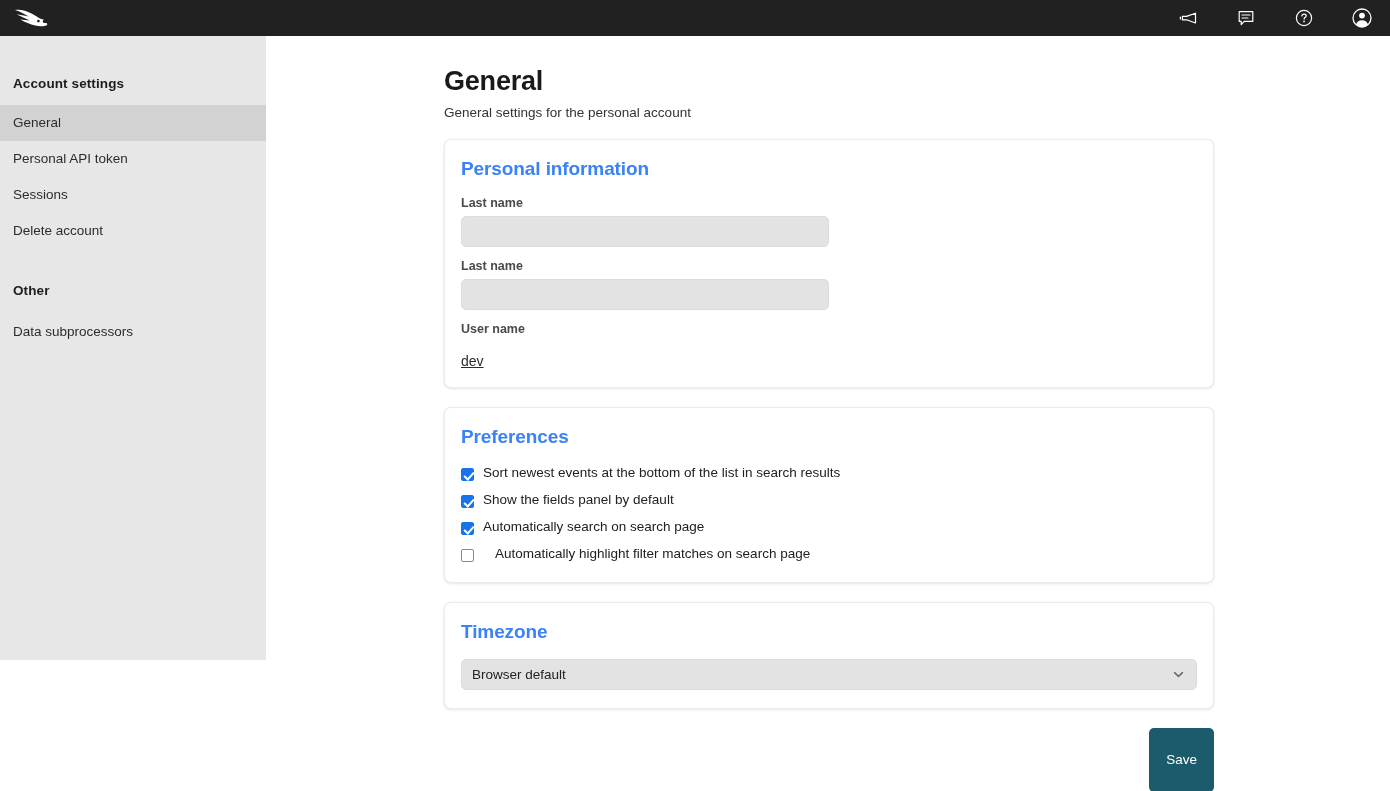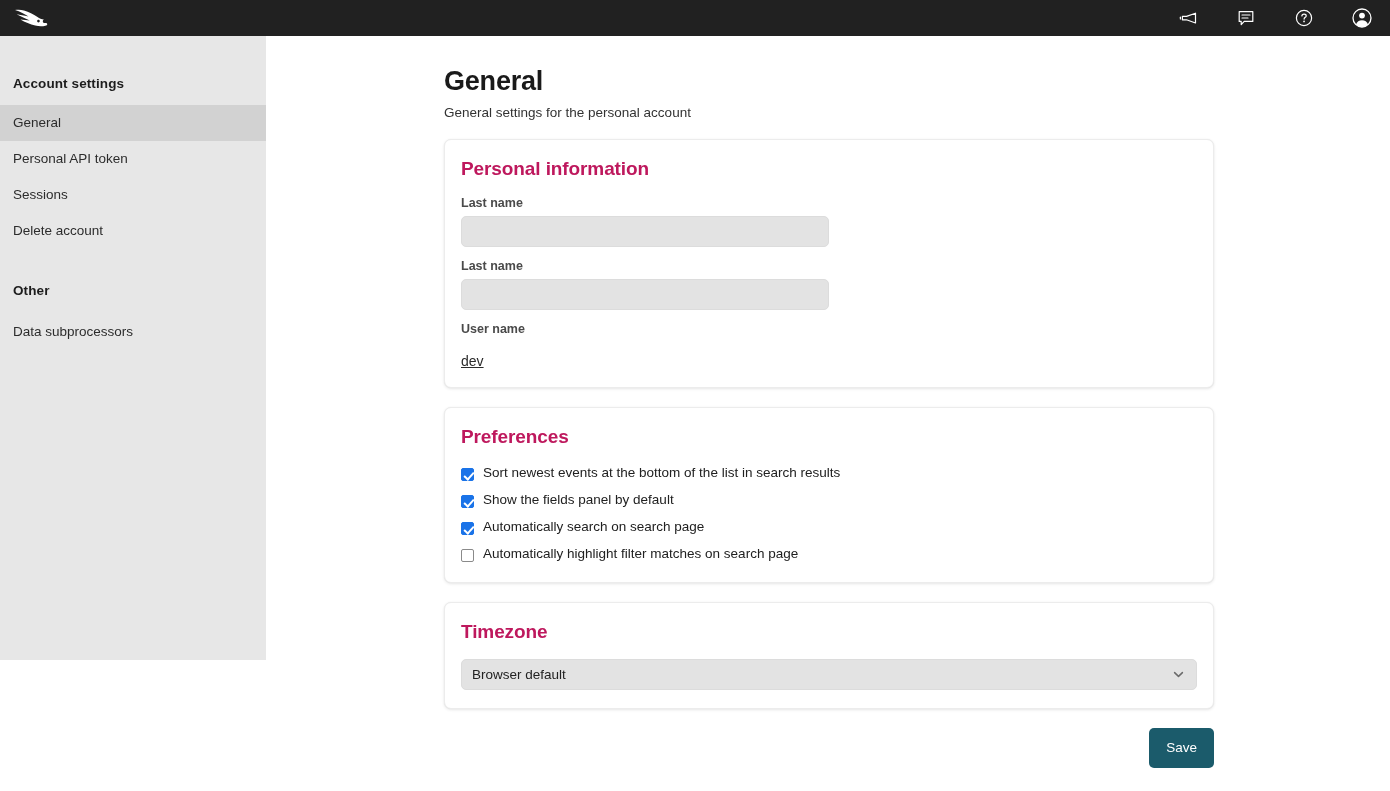--- a/index.html
+++ b/index.html
@@ -109,21 +109,21 @@
     margin-top: 19px;
     background: #ffffff;
     border: 1px solid #ececec;
     border-radius: 7px;
     box-shadow: 0 1px 3px rgba(0,0,0,.10), 0 0 1px rgba(0,0,0,.06);
     padding: 18px 16px 18px 16px;
   }
   .card-title {
     font-size: 19px;
     font-weight: bold;
-    color: #be185d;
+    color: #3b82f6;
     letter-spacing: -.1px;
     margin-bottom: 16px;
   }
 
   .field-label {
     font-size: 12.5px;
     font-weight: bold;
     color: #4a4a4a;
     margin-bottom: 6px;
   }
@@ -148,21 +148,21 @@
     text-decoration: underline;
   }
 
   
   .pref-row {
     display: flex;
     align-items: flex-end;
     margin-bottom: 10px;
     cursor: pointer;
   }
-  .pref-row:last-child { margin-bottom: 2px; }
+  .pref-row:last-child { margin-bottom: 2px; gap: 12px; }
   .cb {
     width: 13px; height: 13px;
     border-radius: 2px;
     margin-right: 9px;
     flex: 0 0 auto;
     position: relative;
     border: 1px solid #8a8a8a;
     background: #ffffff;
   }
   .cb.checked {
@@ -217,21 +217,21 @@
     justify-content: flex-end;
     margin-top: 19px;
   }
   .save-btn {
     background: #1b5b6b;
     color: #ffffff;
     font-family: "Liberation Sans", sans-serif;
     font-size: 13.5px;
     border: none;
     border-radius: 5px;
-    padding: 12px 17px;
+    padding: 24px 17px;
     cursor: pointer;
     line-height: 16px;
   }
 </style>
 </head>
 <body>
 
 <div class="topbar">
   <div class="logo">
     <svg width="34" height="24" viewBox="0 0 34 24" aria-hidden="true">

